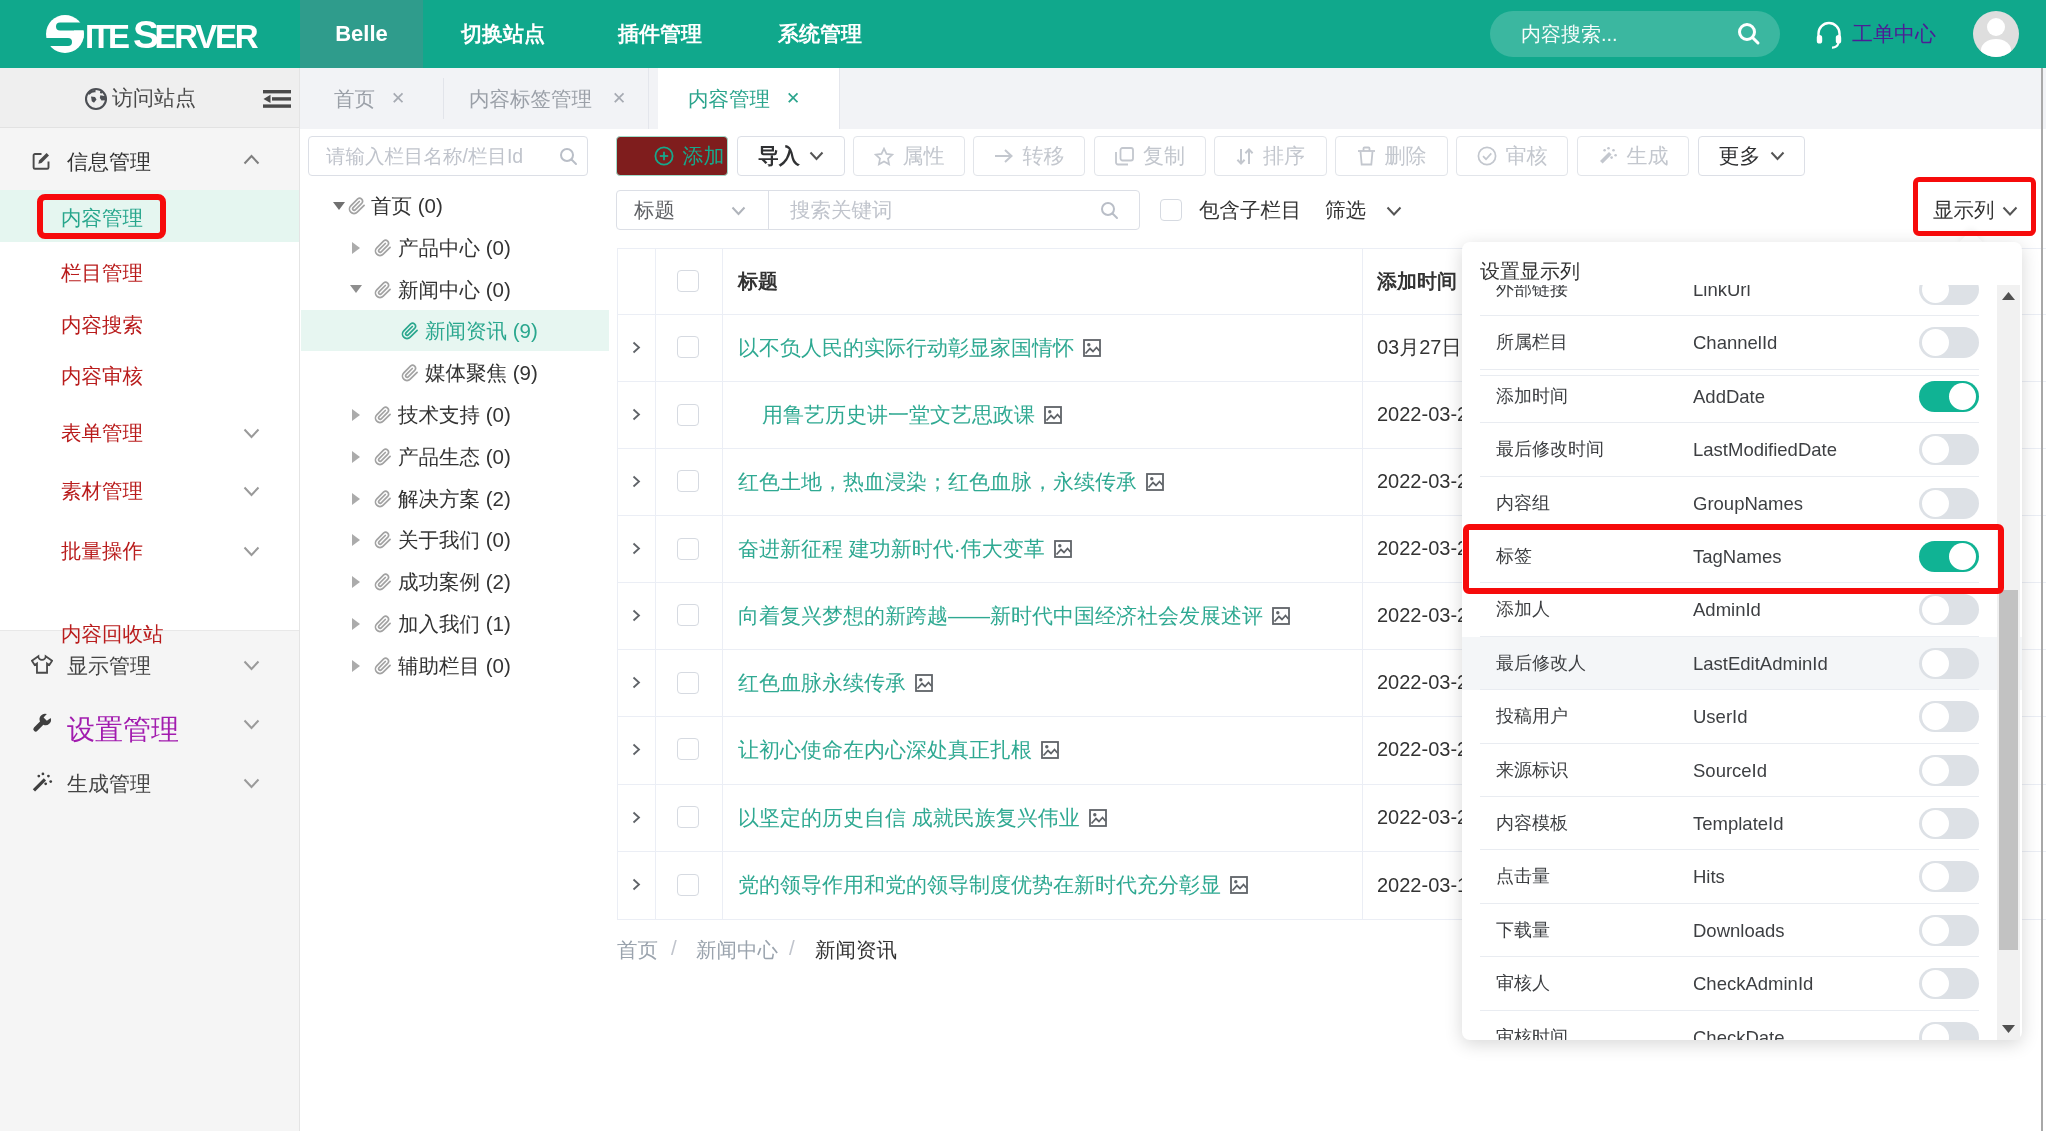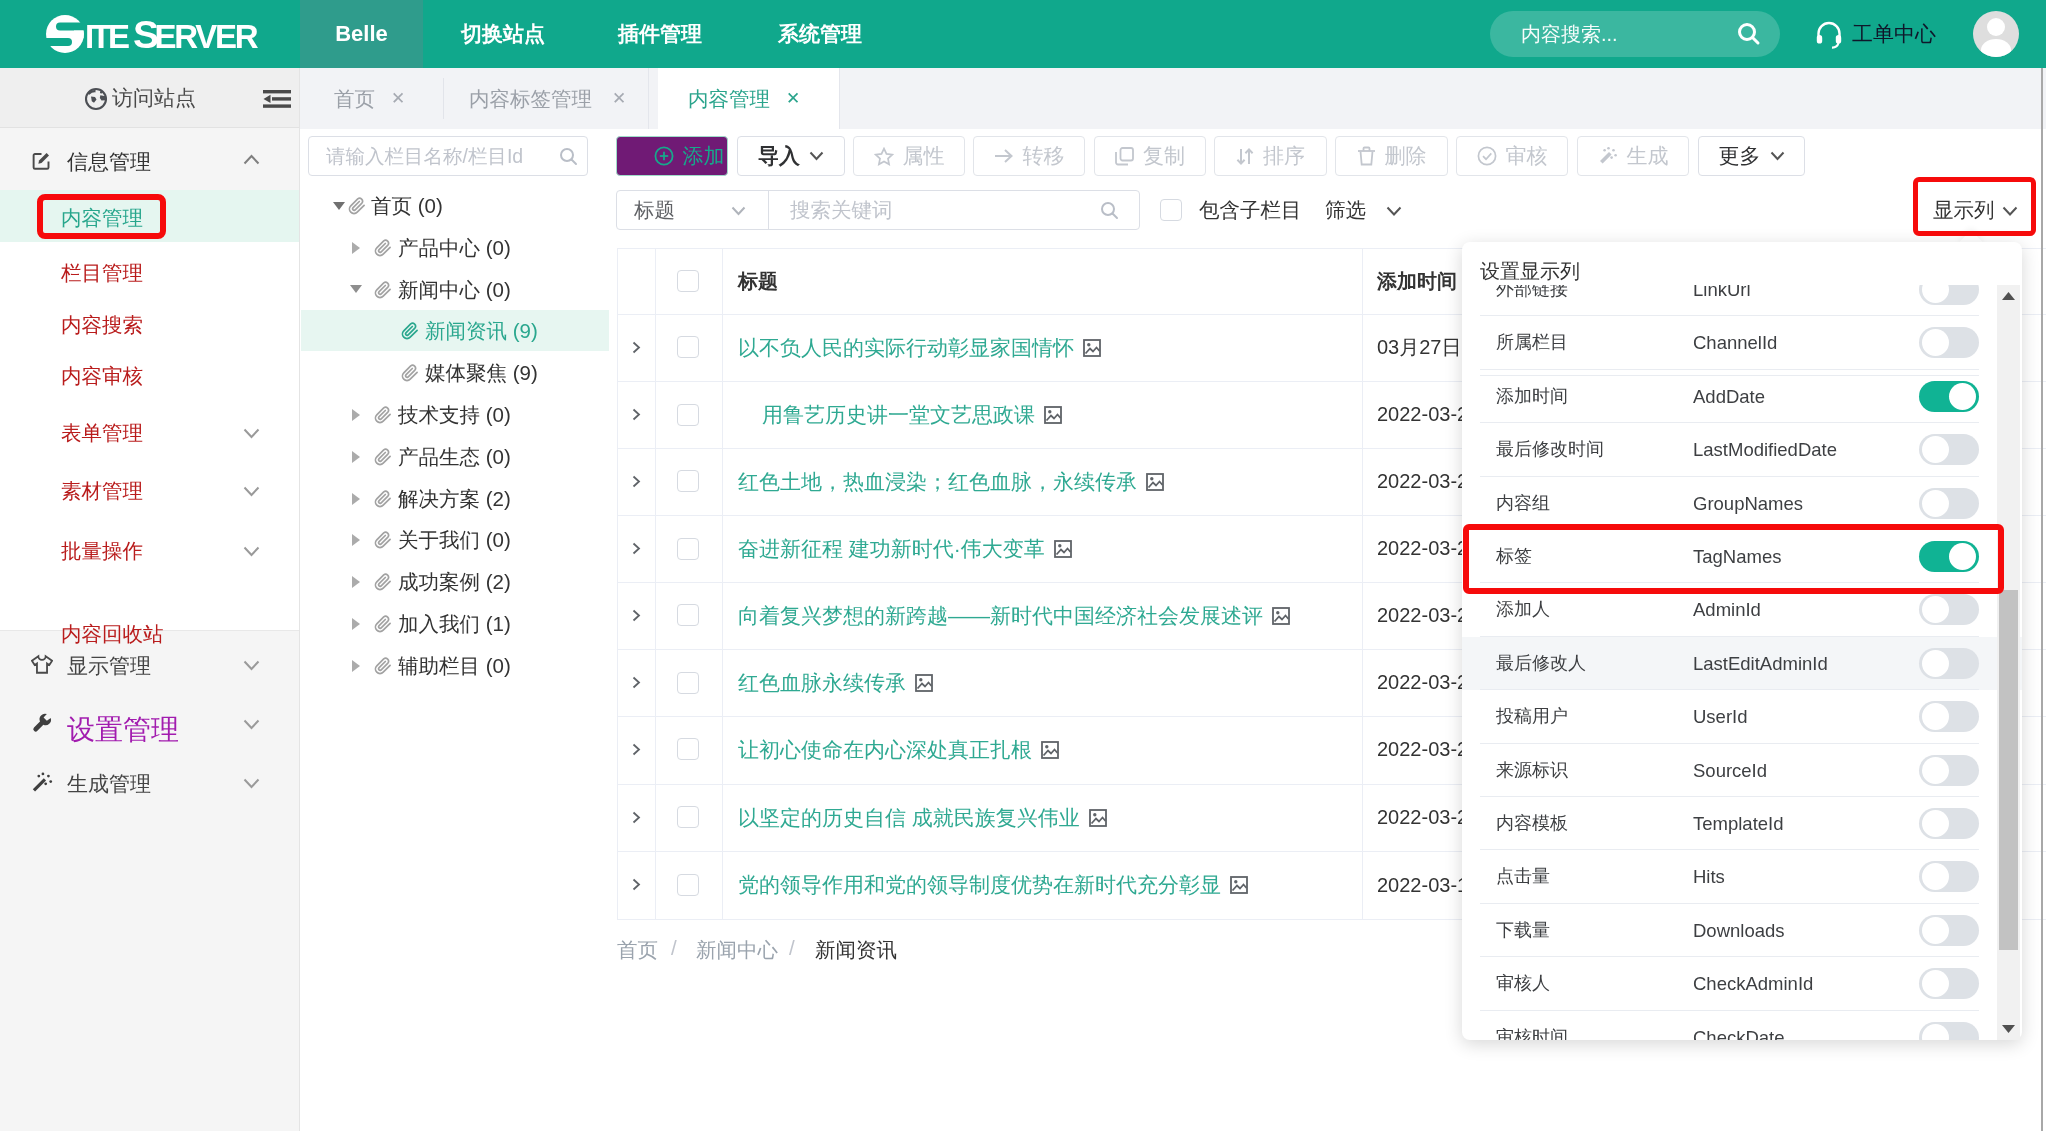--- a/index.html
+++ b/index.html
@@ -80,21 +80,21 @@
       <circle cx="11" cy="11" r="7.5" fill="none" stroke="#fff" stroke-width="3"></circle>
       <line x1="16.5" y1="16.5" x2="22" y2="22" stroke="#fff" stroke-width="3" stroke-linecap="round"></line>
     </svg>
 
     <svg class="abs" style="left:1814px;top:20px;" width="30" height="30" viewBox="0 0 30 30">
       <path d="M4.5 17 v-3.5 a10.5 10.5 0 0 1 21 0 V17" fill="none" stroke="#fff" stroke-width="2.4"></path>
       <rect x="2.8" y="15" width="5.4" height="8.6" rx="2.7" fill="#fff"></rect>
       <rect x="21.8" y="15" width="5.4" height="8.6" rx="2.7" fill="#fff"></rect>
       <path d="M24.5 23 a6.5 6.5 0 0 1-6.5 4.6" fill="none" stroke="#fff" stroke-width="2.2"></path>
     </svg>
-    <div class="abs" style="left:1852px;top:0;height:68px;line-height:68px;color:#0f172a;font-size:21px;">工单中心</div>
+    <div class="abs" style="left:1852px;top:0;height:68px;line-height:68px;color:#4c1d95;font-size:21px;">工单中心</div>
 
     <div class="abs" style="left:1973px;top:11px;width:46px;height:46px;border-radius:50%;background:#dedede;overflow:hidden;">
       <div class="abs" style="left:14px;top:7px;width:18px;height:18px;border-radius:50%;background:#fff;"></div>
       <div class="abs" style="left:8px;top:28px;width:30px;height:22px;border-radius:50% 50% 0 0;background:#fff;"></div>
     </div>
   </div>
 
   <div id="side">
 
     <div class="abs" style="left:0;top:0;width:299px;height:60px;background:#efefef;border-bottom:1px solid #e2e2e2;"></div>
@@ -191,21 +191,21 @@
 
   <div id="toolbar">
 
     <div class="abs" style="left:308px;top:136px;width:280px;height:40px;border:1px solid #dcdfe6;border-radius:4px;background:#fff;"></div>
     <div class="abs" style="left:326px;top:136px;height:40px;line-height:40px;font-size:19.5px;color:#c0c4cc;">请输入栏目名称/栏目Id</div>
     <svg class="abs" style="left:559px;top:147px;" width="19" height="19" viewBox="0 0 19 19">
       <circle cx="8" cy="8" r="6" fill="none" stroke="#b9bec7" stroke-width="2"></circle>
       <line x1="12.5" y1="12.5" x2="17" y2="17" stroke="#b9bec7" stroke-width="2" stroke-linecap="round"></line>
     </svg>
 
-    <div class="btn" style="left:616px;width:112px;background:#701a75;border-color:#9fdcc9;color:#17a88b;padding-left:34px;">
+    <div class="btn" style="left:616px;width:112px;background:#7f1d1d;border-color:#9fdcc9;color:#17a88b;padding-left:34px;">
       <svg width="20" height="20" viewBox="0 0 20 20">
           <circle cx="10" cy="10" r="8.6" fill="none" stroke="#17a88b" stroke-width="1.8"></circle>
           <line x1="10" y1="5.8" x2="10" y2="14.2" stroke="#17a88b" stroke-width="1.8"></line>
           <line x1="5.8" y1="10" x2="14.2" y2="10" stroke="#17a88b" stroke-width="1.8"></line>
         </svg>
       <span>添加</span>
     </div>
     <div class="btn" style="left:737px;width:108px;font-weight:bold;">
       <span>导入</span>
       <svg width="15" height="10" viewBox="0 0 15 10">

